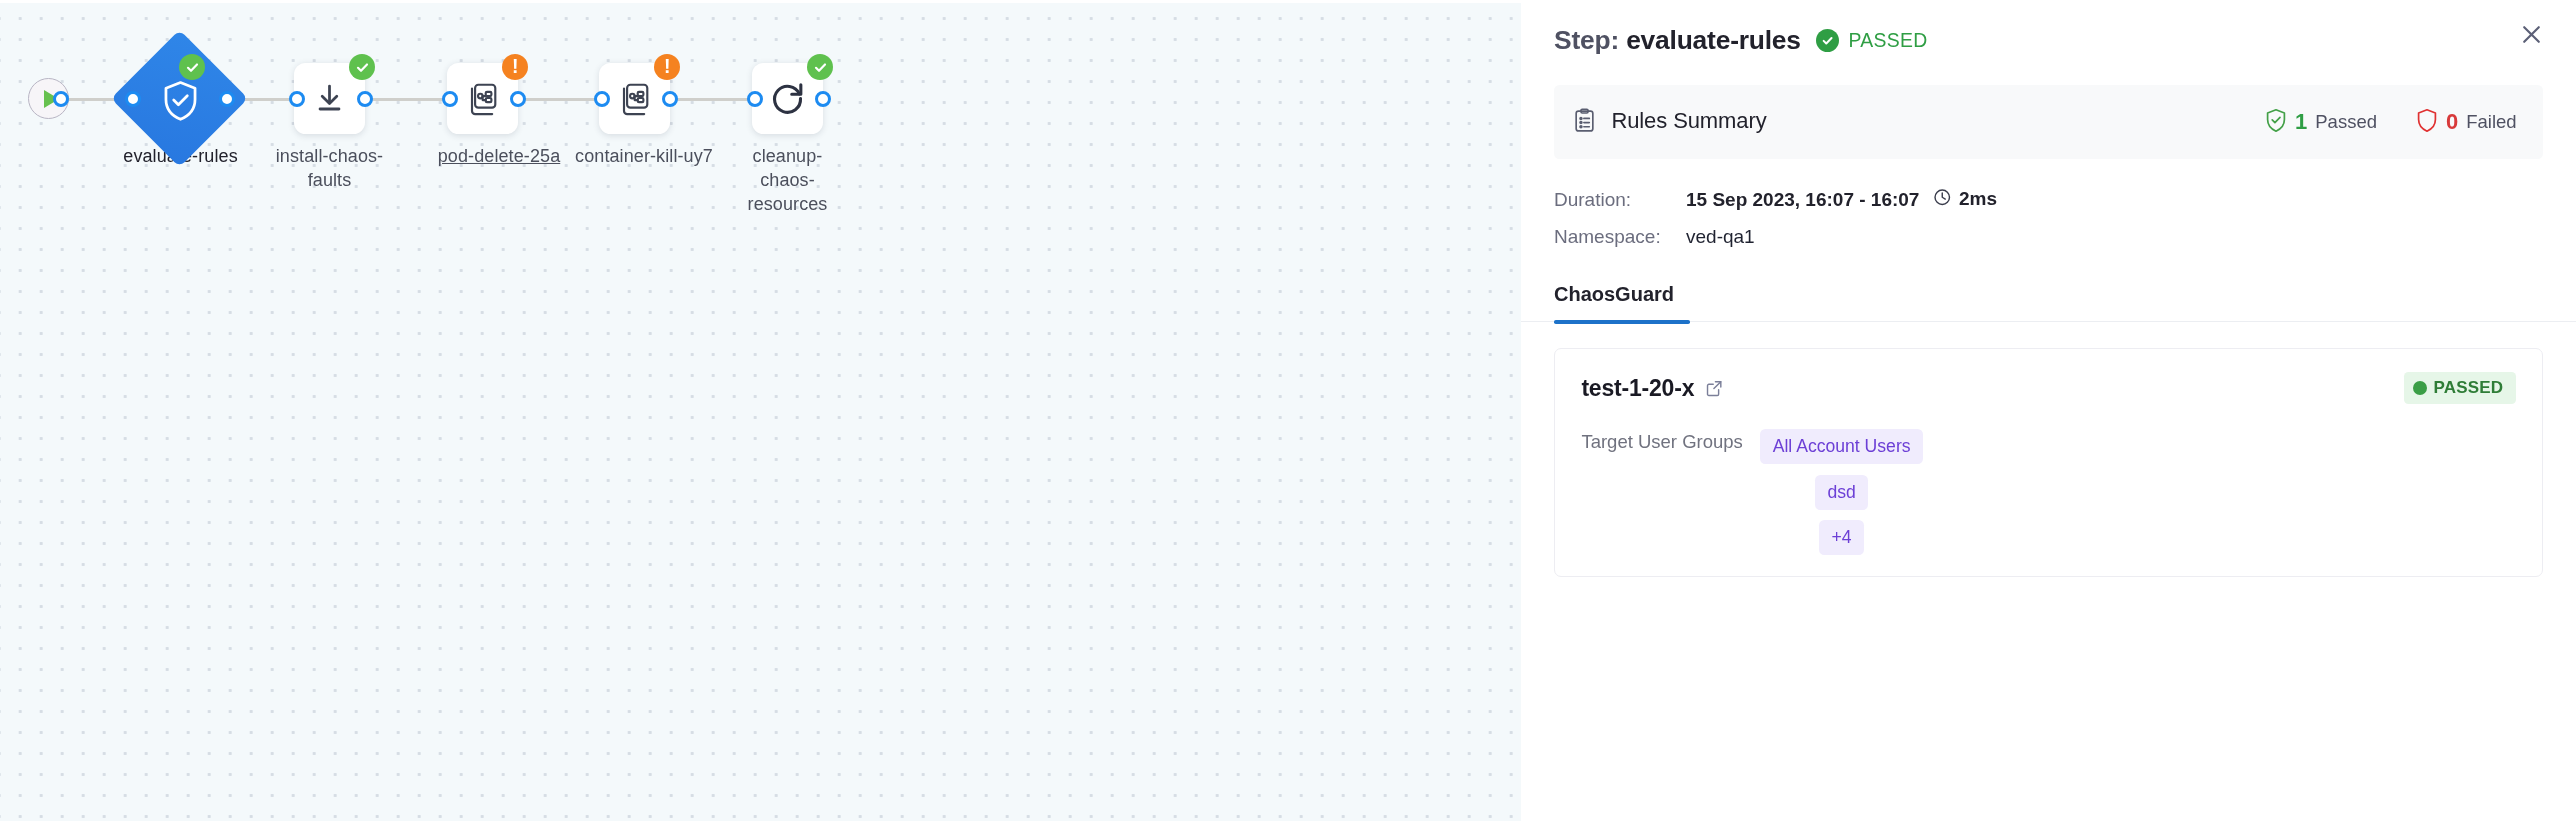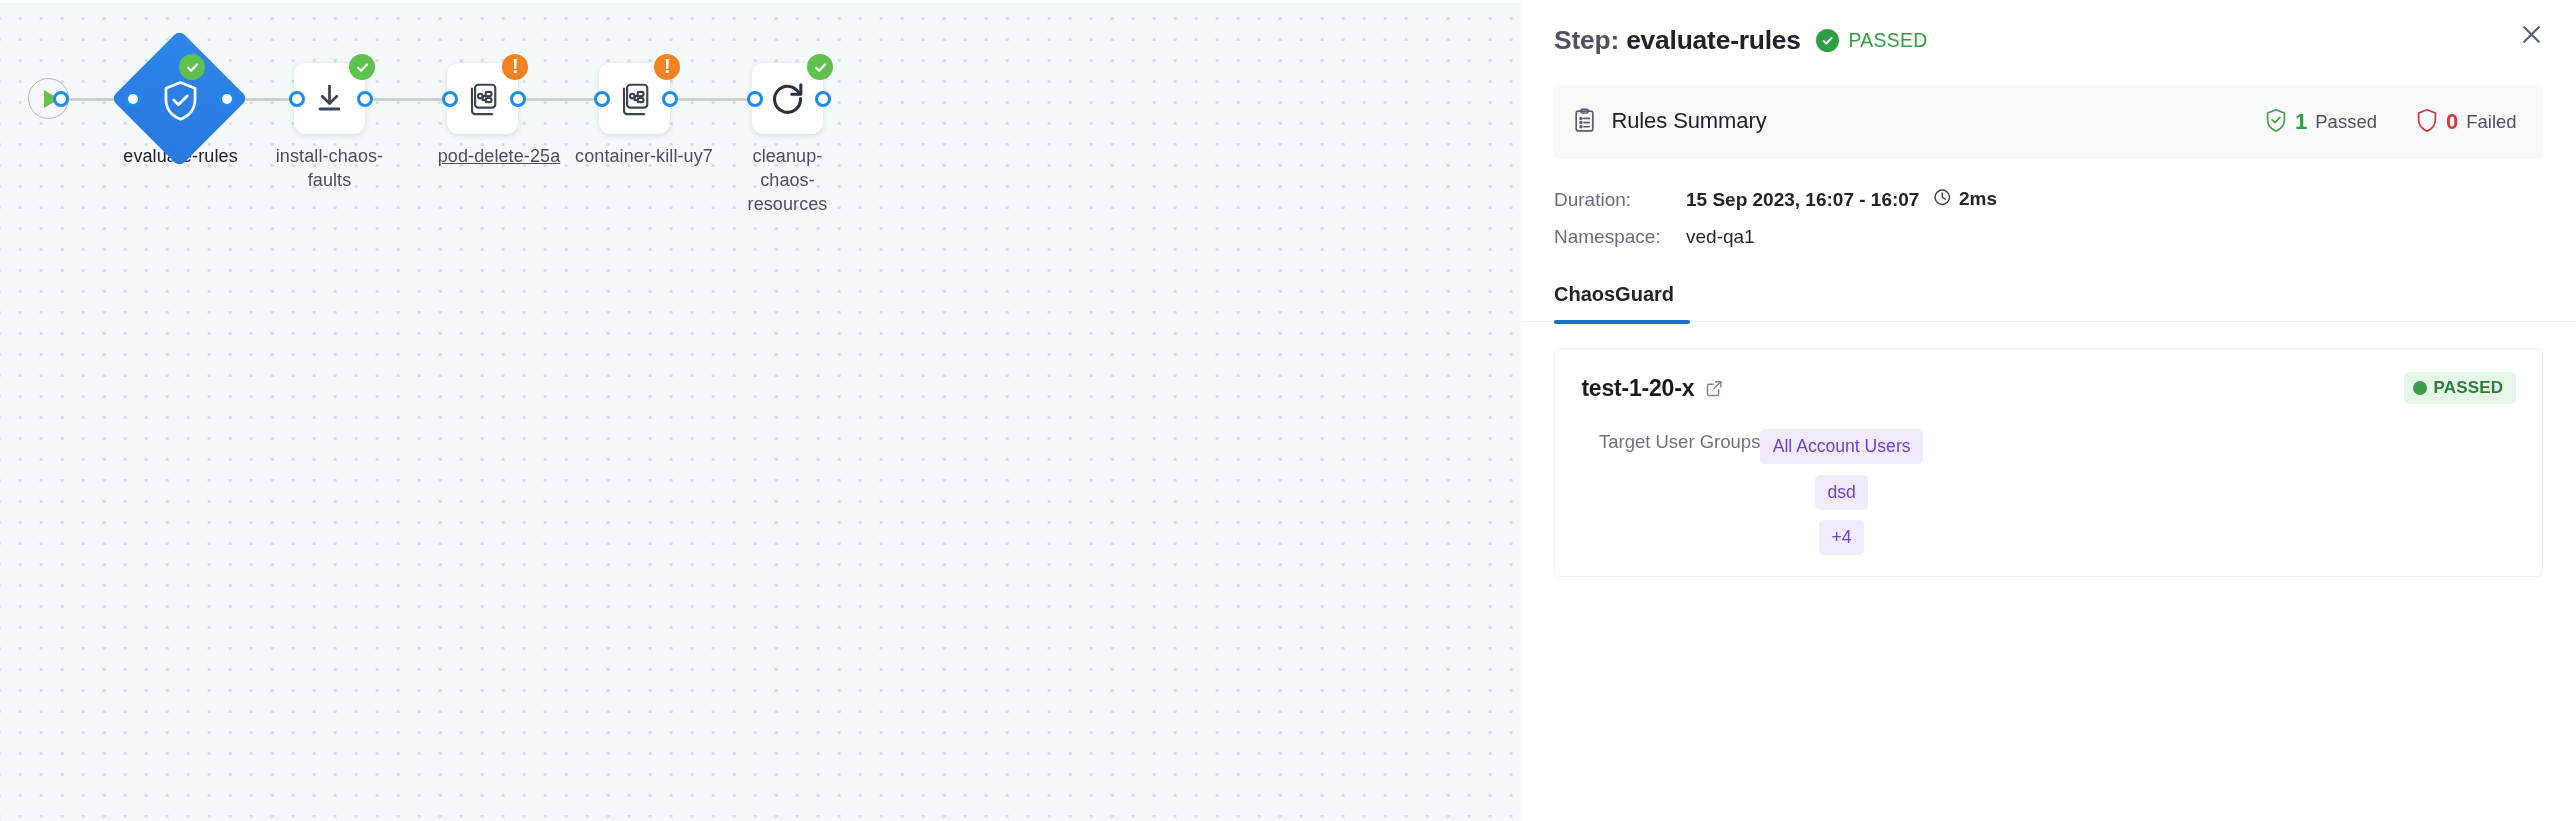--- a/index.html
+++ b/index.html
@@ -208,21 +208,20 @@
     height: 4.4px; background: #1d72c9; border-radius: 1.8px;
   }
 
   
   .detail-card {
     margin: 26.4px 33px 0 33px;
     border: 1.3px solid #ededf2;
     border-radius: 7px;
     padding: 23px 26.4px 21px 26.4px;
     background: #ffffff;
-    text-align: right;
   }
   .dc-head { display: flex; align-items: center; }
   .dc-name {
     font-size: 23px; font-weight: bold; color: #1a1a24;
     letter-spacing: -0.2px;
   }
   .dc-link { margin-left: 10.6px; display:inline-flex; }
   .dc-badge {
     margin-left: auto;
     background: #e6f6e8;

